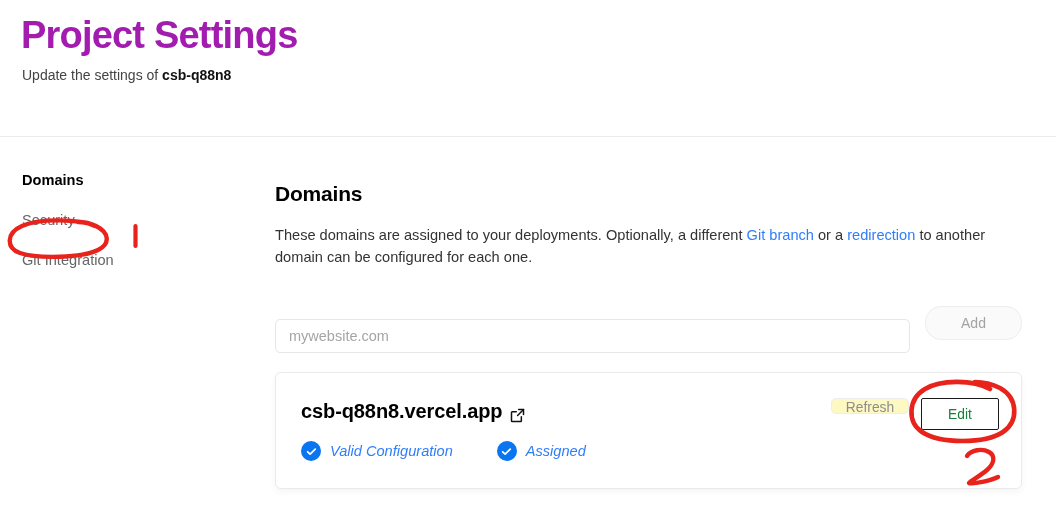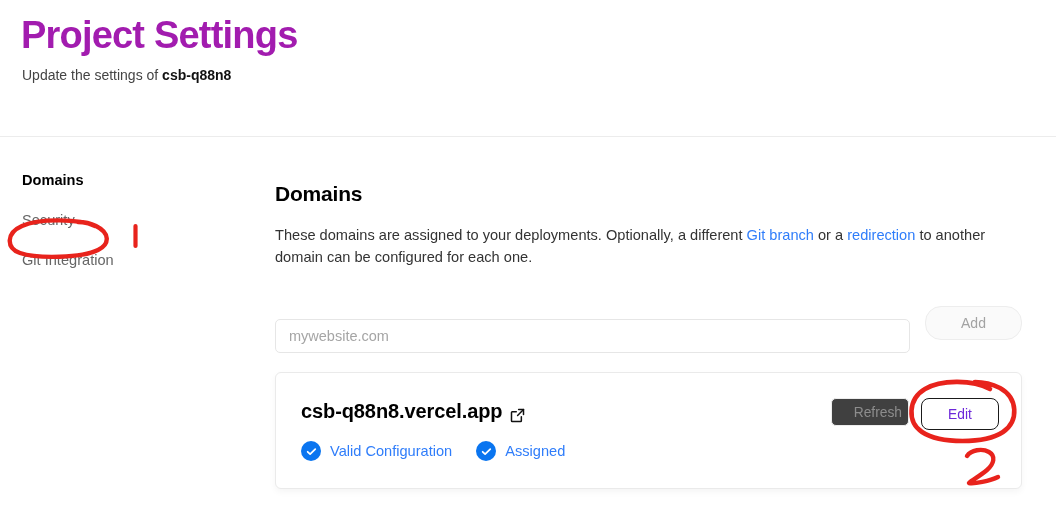--- a/index.html
+++ b/index.html
@@ -79,42 +79,42 @@
   }
   .domain-name {
     position: absolute; left: 25px; top: 27px;
     font-size: 20px; font-weight: 700; color: #000;
     letter-spacing: -0.1px;
     display: flex; align-items: center; gap: 8px;
   }
   .ext-icon { display: inline-block; width: 15px; height: 15px; margin-top: 2px; }
   .status-row {
     position: absolute; left: 25px; top: 68px;
-    display: flex; align-items: center; gap: 24px;
+    display: flex; align-items: center; gap: 44px; font-style: italic;
   }
   .status {
     display: flex; align-items: center; gap: 9px;
     font-size: 14.6px; color: #2f7dfa;
   }
   .check-circle {
     width: 20px; height: 20px; border-radius: 50%;
     background: #0a75f0; display: flex; align-items: center; justify-content: center;
     flex: none;
   }
   .card-actions { position: absolute; right: 22px; top: 25px; display: flex; gap: 12px; }
   .refresh-btn {
-    width: 78px; height: 28px;
+    width: 78px; height: 16px;
     border: 1px solid #ededed; border-radius: 5px;
-    background: #404040; color: #8d8d8d;
-    font-size: 13.8px; font-family: "Liberation Sans", sans-serif; cursor: pointer; text-align: right;
+    background: #fef9c3; color: #8d8d8d;
+    font-size: 13.8px; font-family: "Liberation Sans", sans-serif; cursor: pointer;
   }
   .edit-btn {
     width: 78px; height: 32px;
-    border: 1px solid #1a1a1a; border-radius: 8px;
-    background: #fff; color: #6d28d9;
+    border: 1px solid #1a1a1a; border-radius: 2px;
+    background: #fff; color: #15803d;
     font-size: 13.8px; font-family: "Liberation Sans", sans-serif; cursor: pointer;
   }
   #annot-layer { position: absolute; left: 0; top: 0; width: 1056px; height: 517px; pointer-events: none; }
 </style>
 </head>
 <body>
 
 <div class="page">
 
   <div class="header">

